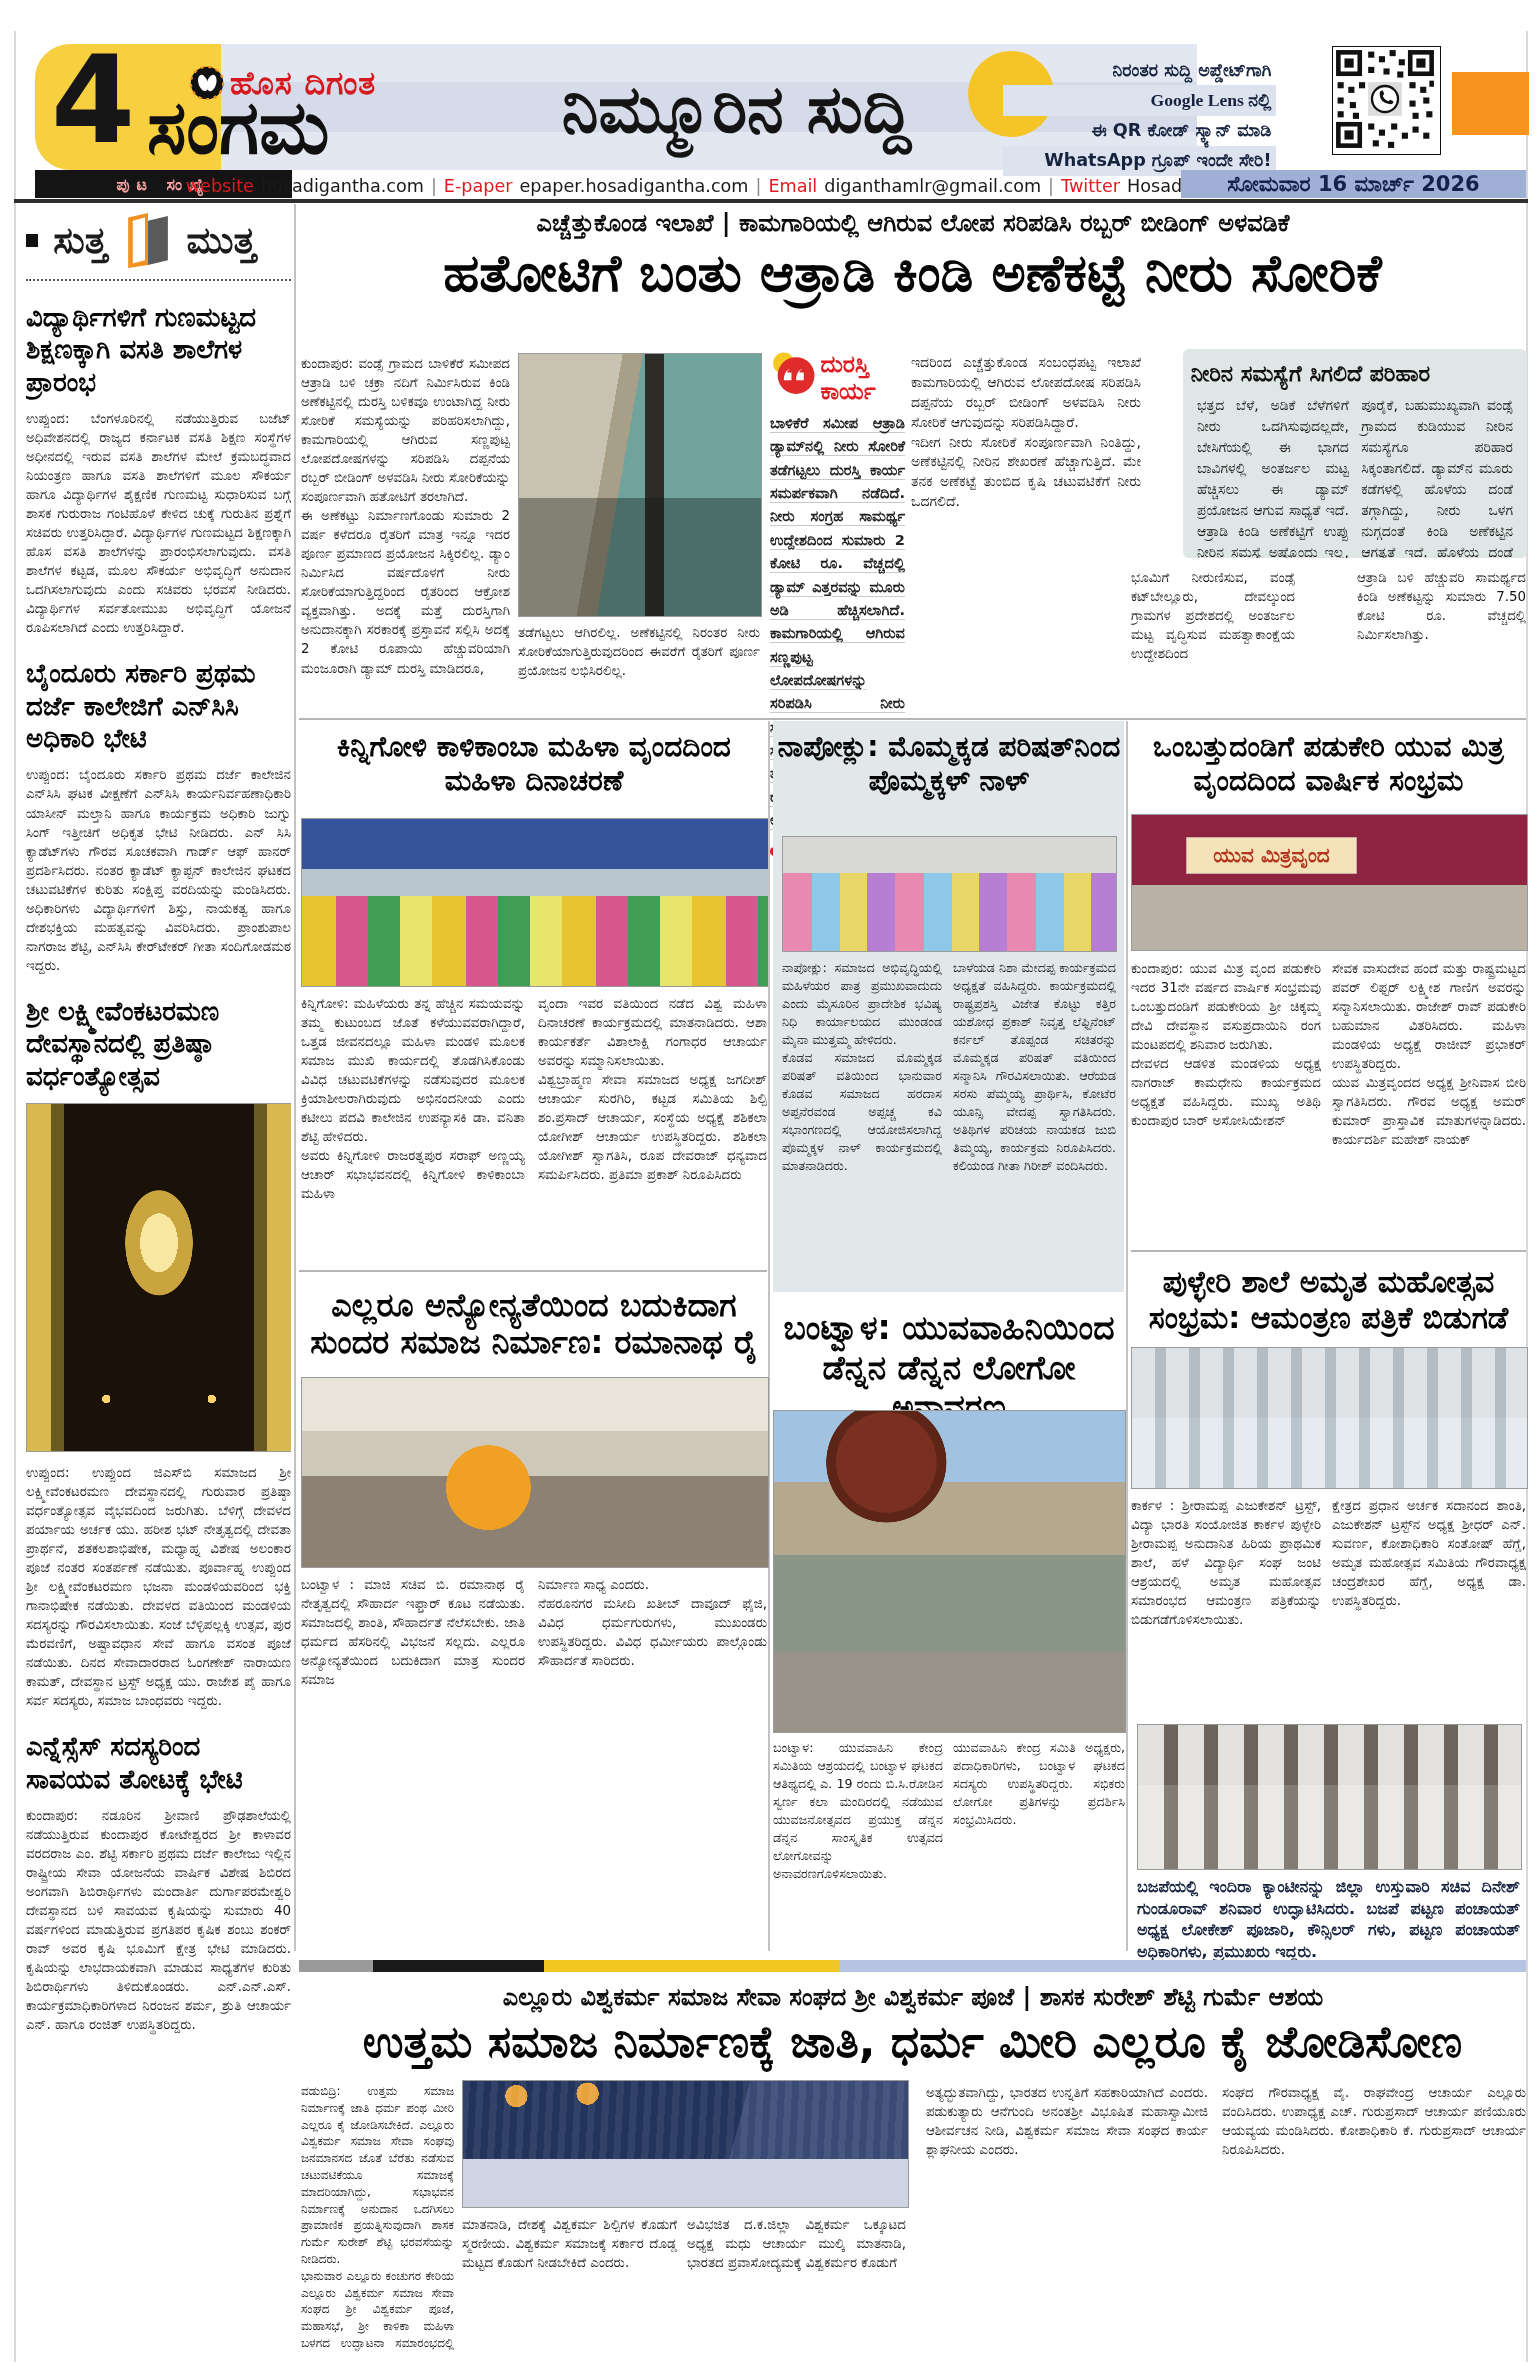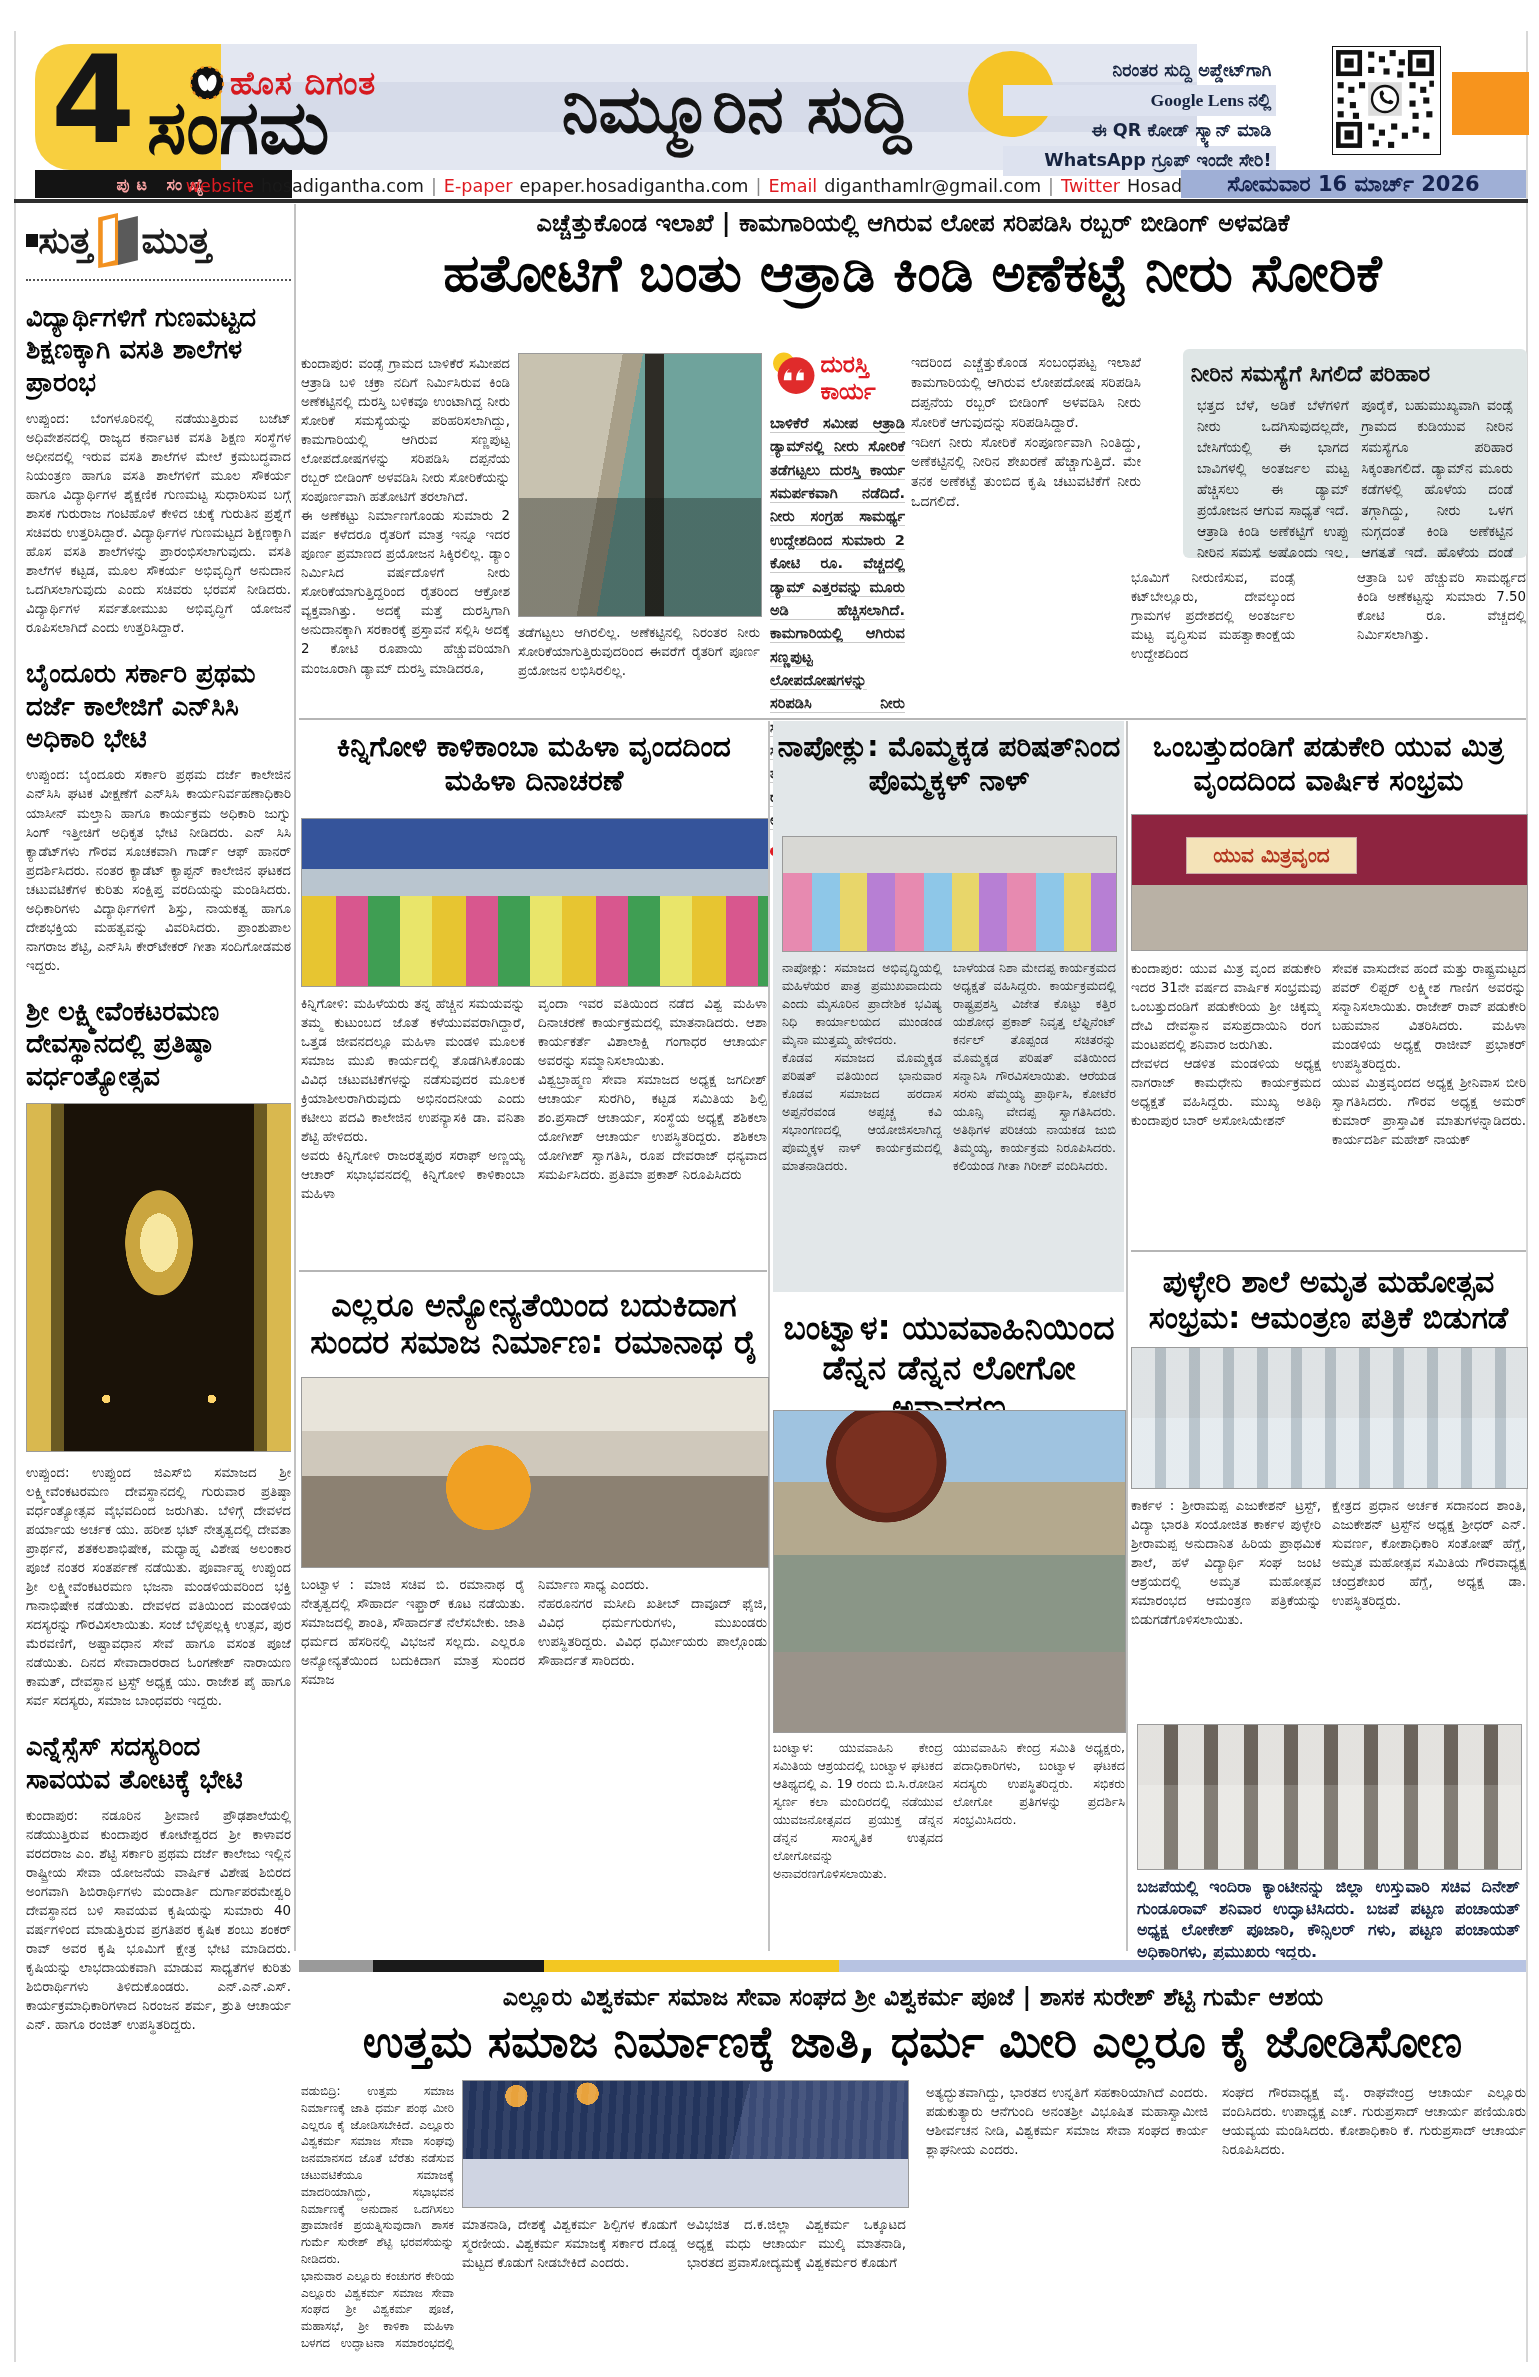--- a/index.html
+++ b/index.html
@@ -35,21 +35,21 @@
 
   
   .kick{font-weight:bold;text-align:center;color:#0c0c0c;}
   .hl{font-weight:bold;text-align:center;color:#050505;}
   .bt{font-size:13.4px;line-height:1.42;text-align:justify;color:#141414;white-space:pre-line;}
   .bt-sm{font-size:12px;line-height:1.4;text-align:justify;color:#141414;white-space:pre-line;}
   .cap{font-size:16px;font-weight:bold;color:#16233f;line-height:1.35;text-align:justify;white-space:pre-line;}
 
   
   .sidebar{left:26px;top:213px;width:265px;height:2152px;overflow:hidden;}
-  .sec-head{display:flex;align-items:center;gap:0;font-size:37px;font-weight:bold;color:#1c1c1c;
+  .sec-head{display:flex;align-items:center;gap:15px;font-size:37px;font-weight:bold;color:#1c1c1c;
       border-bottom:2.3px dotted #555;padding-bottom:10.7px;margin-bottom:20px;}
   .sb-head{font-size:26px;line-height:1.25;font-weight:bold;color:#070707;margin:7.7px 0 10.7px;}
   .sb-body{margin-bottom:20px;}
 
   
   .ph{position:absolute;border:0.8px solid #9a9a9a;}
   .ph-dam{background:
       linear-gradient(to bottom,rgba(255,255,255,0) 0 55%,rgba(18,24,20,.38) 55% 100%),
       linear-gradient(to right,transparent 0 52%,#2e2c26 52% 60%,transparent 60% 100%),
       linear-gradient(100deg,#c8c2b0 0 36%,#a89f89 36% 43%,#6fa39c 43% 100%);}

